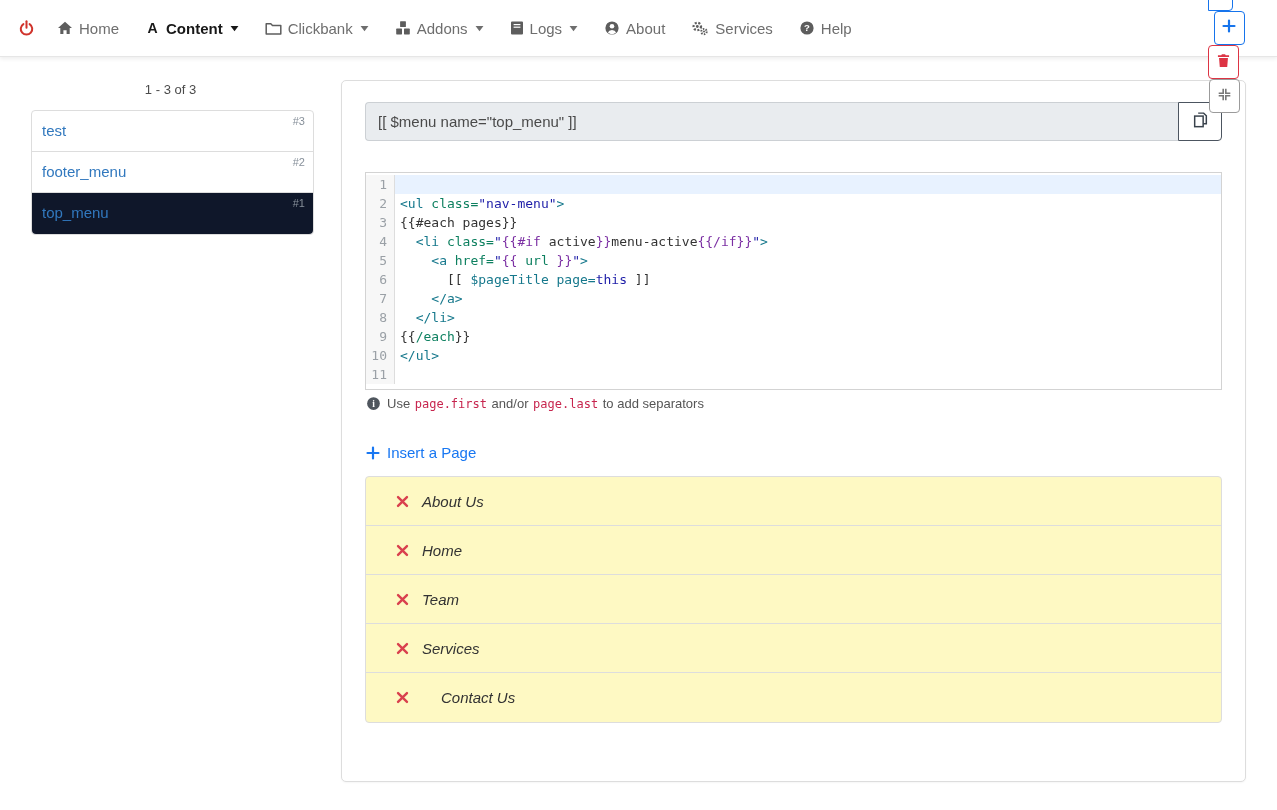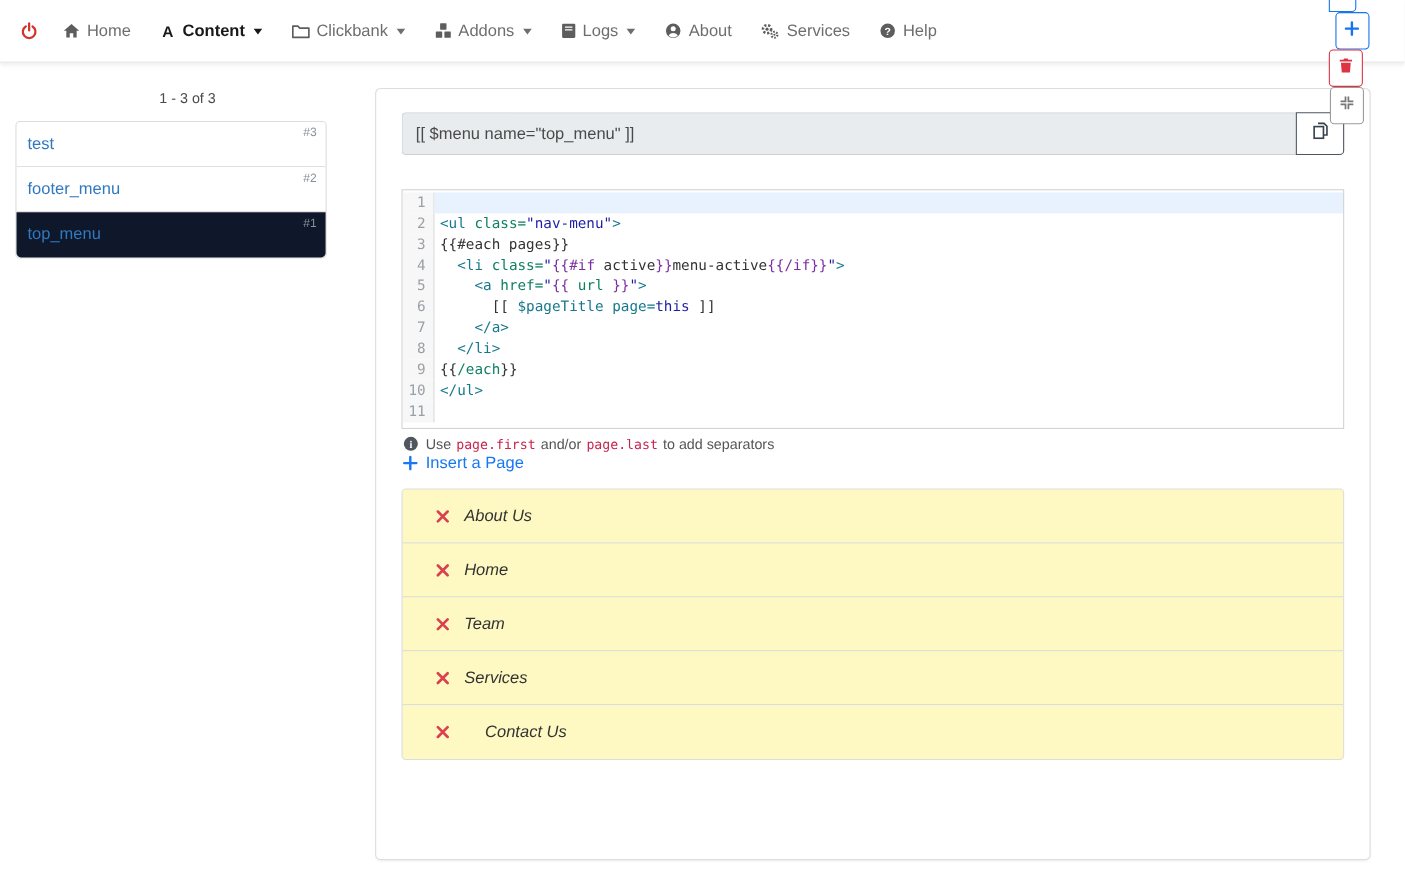--- a/index.html
+++ b/index.html
@@ -27,21 +27,21 @@
   .btn-save-caret { width:25px; border:1px solid #1674ec; color:#1674ec; border-radius:0 4px 4px 0; margin-left:2px; }
   .btn-sq { width:31px; }
   .btn-add { border:1px solid #1674ec; color:#1674ec; margin-left:19px; }
   .btn-del { border:1px solid #dd3444; color:#dd3444; margin-left:8px; }
   .btn-compress { border:1px solid #9b9b9b; color:#777; margin-left:10px; }
   
   .layout { display:flex; align-items:flex-start; }
   
   .sidebar { width:341px; flex-shrink:0; padding-top:25px; }
   .counter { width:283px; margin:0 auto 13px; text-align:center; font-size:13px; color:#4b4b4b; }
-  .menu-list { width:283px; margin-left:14px; border:1px solid #ddd; border-radius:4px; background:#fff; }
+  .menu-list { width:283px; margin-left:31px; border:1px solid #ddd; border-radius:4px; background:#fff; }
   .menu-item { position:relative; height:41px; padding:11px 10px 0 10px; border-bottom:1px solid #ddd; cursor:pointer; }
   .menu-item:first-child { border-radius:4px 4px 0 0; }
   .menu-item:last-child { border-bottom:none; border-radius:0 0 4px 4px; }
   .menu-item.selected { background:#0f172a; }
   .menu-item .lbl { color:#3178be; font-size:15px; }
   .menu-item .bdg { position:absolute; top:4px; right:8px; font-size:11px; color:#87909a; }
   
   .main { flex:1; padding:23px 31px 0 0; }
   .card { border:1px solid #ddd; border-radius:5px; background:#fff; box-shadow:0 1px 2px rgba(0,0,0,.04);
           height:702px; padding:21px 23px 0 23px; }
@@ -61,21 +61,21 @@
   .ed-line.active .ed-code { background:#e8f2ff; }
   .tk-p { color:#333; }
   .tk-t { color:#16788c; }
   .tk-a { color:#0e8060; }
   .tk-s { color:#1d1da8; }
   .tk-h { color:#7b2fa3; }
   
   .note { display:flex; align-items:center; gap:6px; margin:6px 0 0 1px; font-size:13px; color:#555; }
   .note .ic { display:flex; color:#4f565e; }
   .note code { color:#c7254e; font-family:"DejaVu Sans Mono",monospace; font-size:12px; padding:0 1px; }
-  .insert-link { display:flex; align-items:center; gap:7px; margin:1px 0 0 1px; width:max-content;
+  .insert-link { display:flex; align-items:center; gap:7px; margin:33px 0 0 1px; width:max-content;
           color:#1877f2; font-size:15px; cursor:pointer; }
   .insert-link .ic { display:flex; }
   
   .pages-list { margin-top:15px; border:1px solid #ddd; border-radius:4px; background:#fef9c3;font-style:italic; }
   .page-row { height:49px; display:flex; align-items:center; padding-left:30px; gap:13px;
           border-bottom:1px solid #ddd; font-size:15px; color:#333; }
   .page-row:last-child { border-bottom:none;gap:32px; }
   .x-btn { display:flex; color:#d9414e; cursor:pointer; }
 </style>
 </head>

